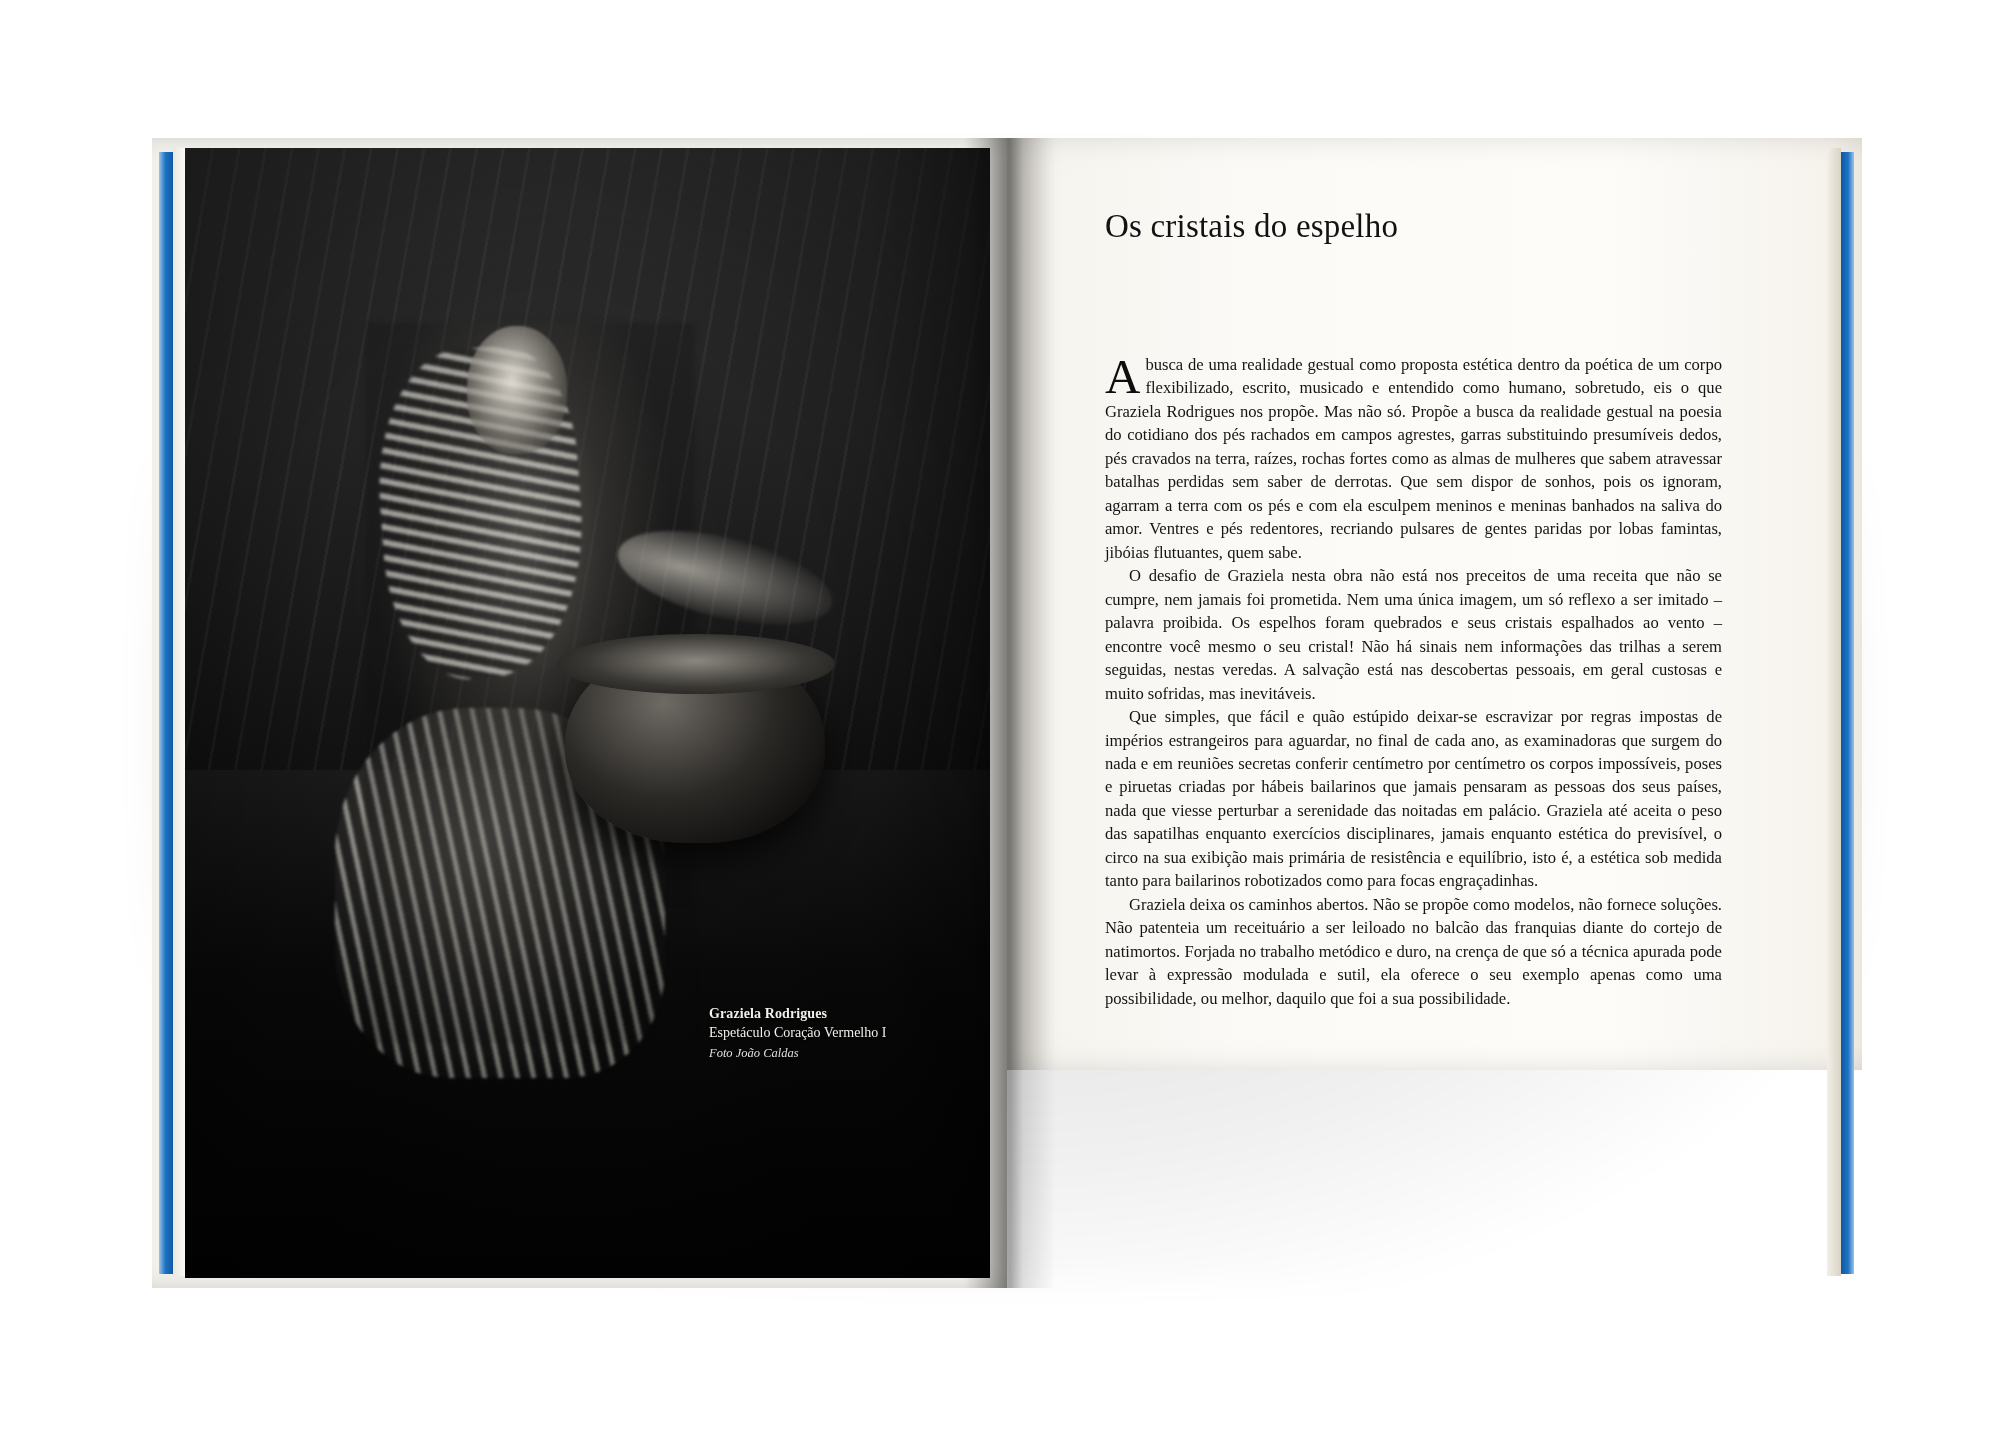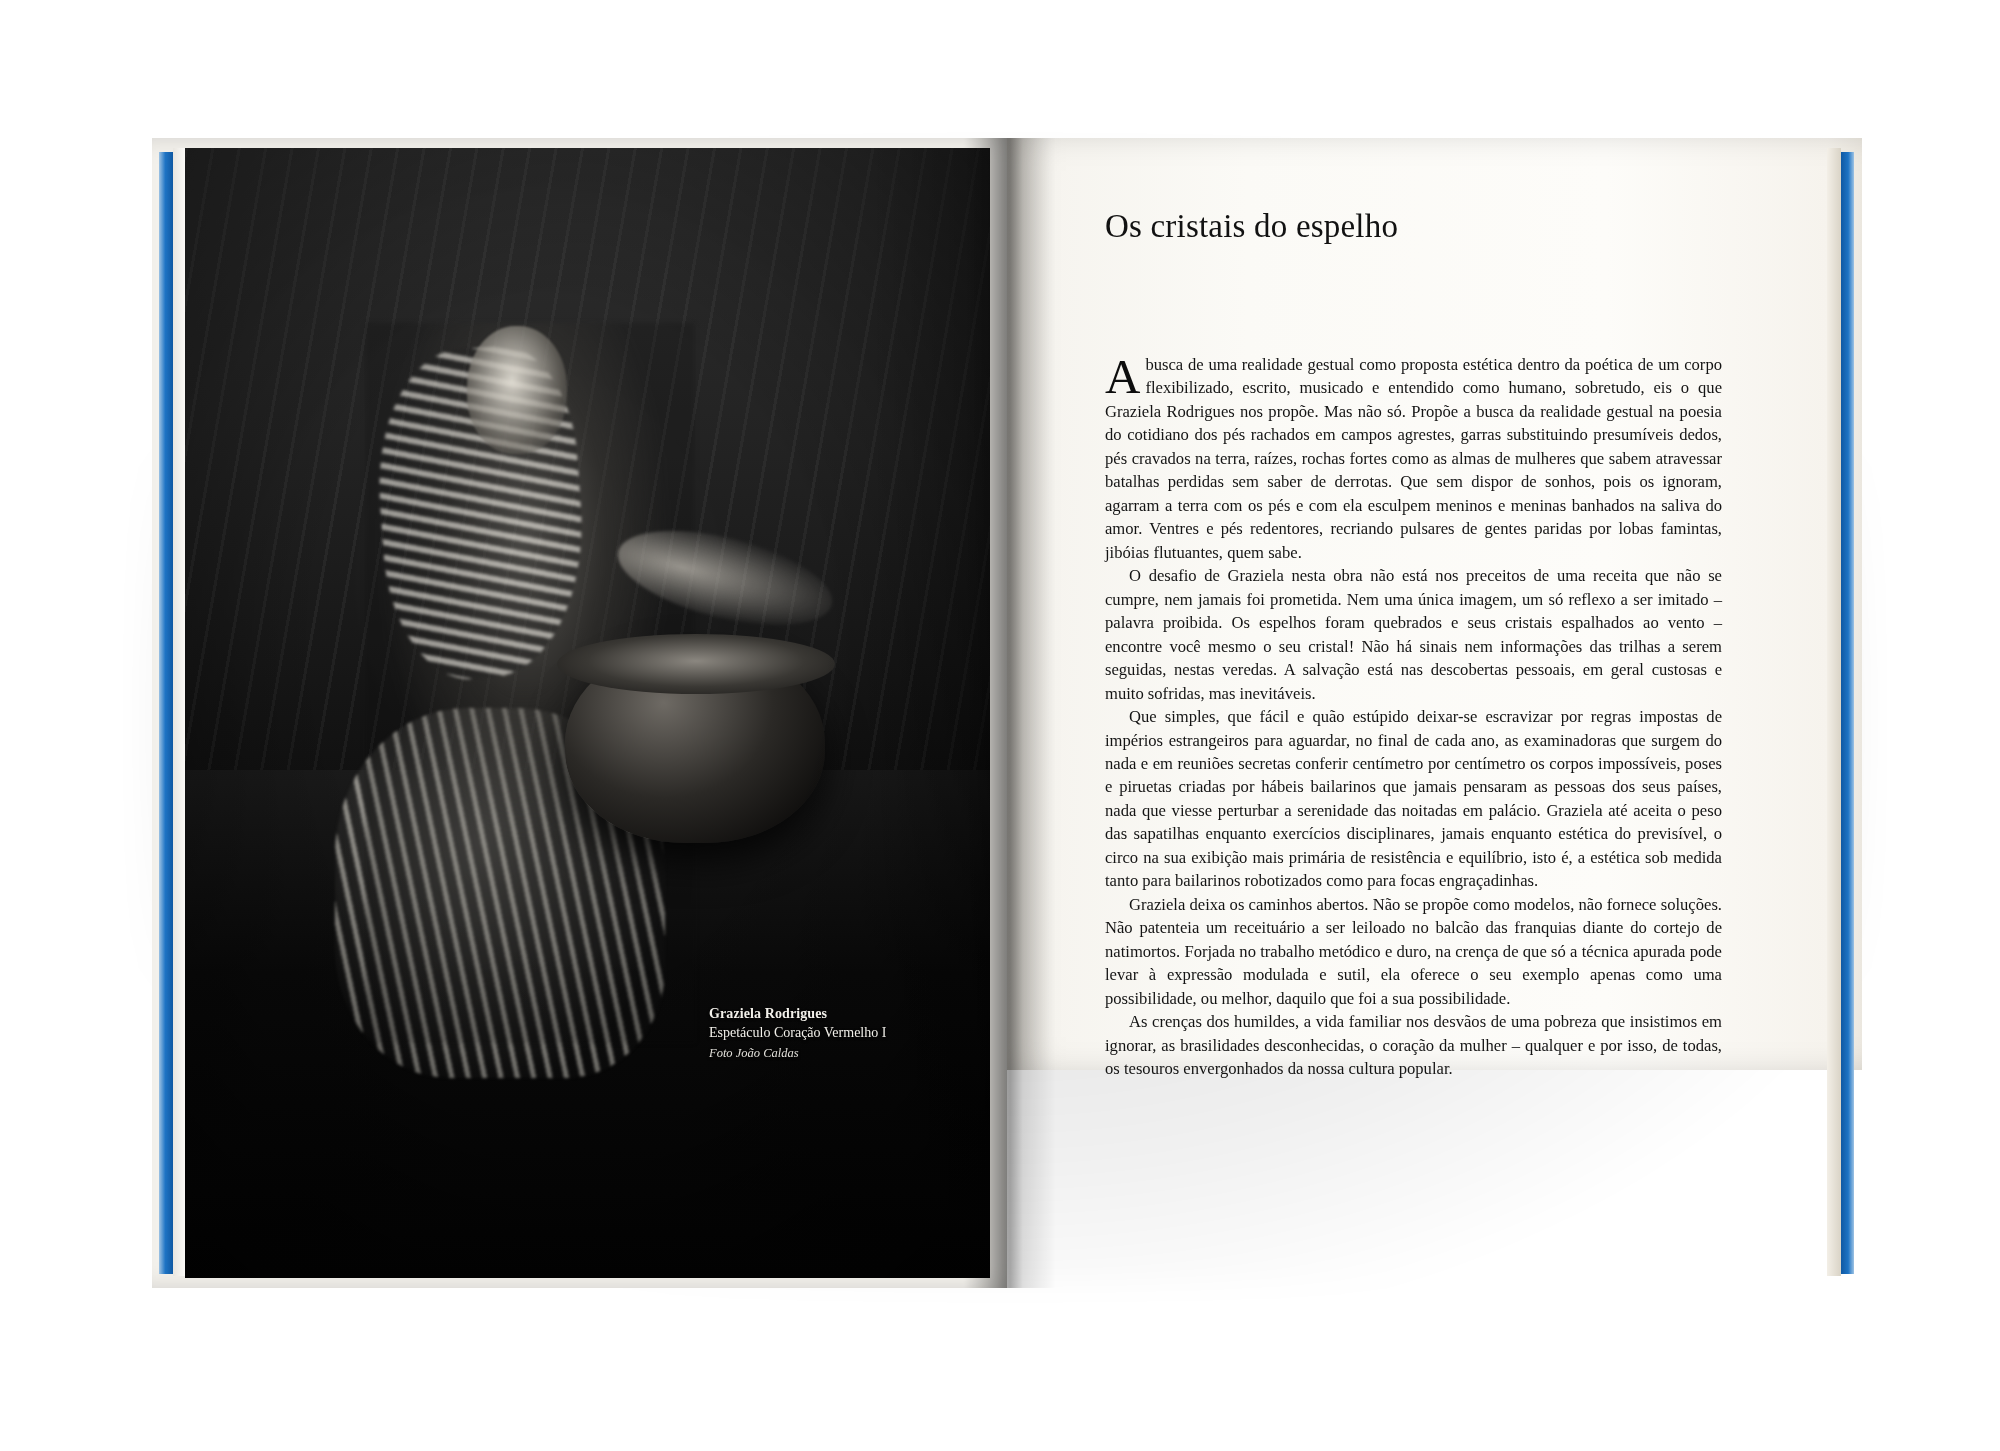--- a/index.html
+++ b/index.html
@@ -314,20 +314,19 @@
       <div class="edge-blue-right"></div>
 
       <div class="text-col">
         <h1 class="chapter-title">Os cristais do espelho</h1>
 
         <div class="body-text">
           <p class="first"><span class="dropcap">A</span><span>busca de uma realidade gestual como proposta estética dentro da poética de um corpo flexibilizado, escrito, musicado e entendido como humano, sobretudo, eis o que Graziela Rodrigues nos propõe. Mas não só. Propõe a busca da realidade gestual na poesia do cotidiano dos pés rachados em campos agrestes, garras substituindo presumíveis dedos, pés cravados na terra, raízes, rochas fortes como as almas de mulheres que sabem atravessar batalhas perdidas sem saber de derrotas. Que sem dispor de sonhos, pois os ignoram, agarram a terra com os pés e com ela esculpem meninos e meninas banhados na saliva do amor. Ventres e pés redentores, recriando pulsares de gentes paridas por lobas famintas, jibóias flutuantes, quem sabe.</span></p>
           <p>O desafio de Graziela nesta obra não está nos preceitos de uma receita que não se cumpre, nem jamais foi prometida. Nem uma única imagem, um só reflexo a ser imitado – palavra proibida. Os espelhos foram quebrados e seus cristais espalhados ao vento – encontre você mesmo o seu cristal! Não há sinais nem informações das trilhas a serem seguidas, nestas veredas. A salvação está nas descobertas pessoais, em geral custosas e muito sofridas, mas inevitáveis.</p>
           <p>Que simples, que fácil e quão estúpido deixar-se escravizar por regras impostas de impérios estrangeiros para aguardar, no final de cada ano, as examinadoras que surgem do nada e em reuniões secretas conferir centímetro por centímetro os corpos impossíveis, poses e piruetas criadas por hábeis bailarinos que jamais pensaram as pessoas dos seus países, nada que viesse perturbar a serenidade das noitadas em palácio. Graziela até aceita o peso das sapatilhas enquanto exercícios disciplinares, jamais enquanto estética do previsível, o circo na sua exibição mais primária de resistência e equilíbrio, isto é, a estética sob medida tanto para bailarinos robotizados como para focas engraçadinhas.</p>
           <p>Graziela deixa os caminhos abertos. Não se propõe como modelos, não fornece soluções. Não patenteia um receituário a ser leiloado no balcão das franquias diante do cortejo de natimortos. Forjada no trabalho metódico e duro, na crença de que só a técnica apurada pode levar à expressão modulada e sutil, ela oferece o seu exemplo apenas como uma possibilidade, ou melhor, daquilo que foi a sua possibilidade.</p>
-          <p>As crenças dos humildes, a vida familiar nos desvãos de uma pobreza que insistimos em ignorar, as brasilidades desconhecidas, o coração da mulher – qualquer e por isso, de todas, os tesouros envergonhados da nossa cultura popular.</p>
         </div>
       </div>
     </div>
 
     <div class="gutter"></div>
   </div>
 </div>
 
 </body></html>

